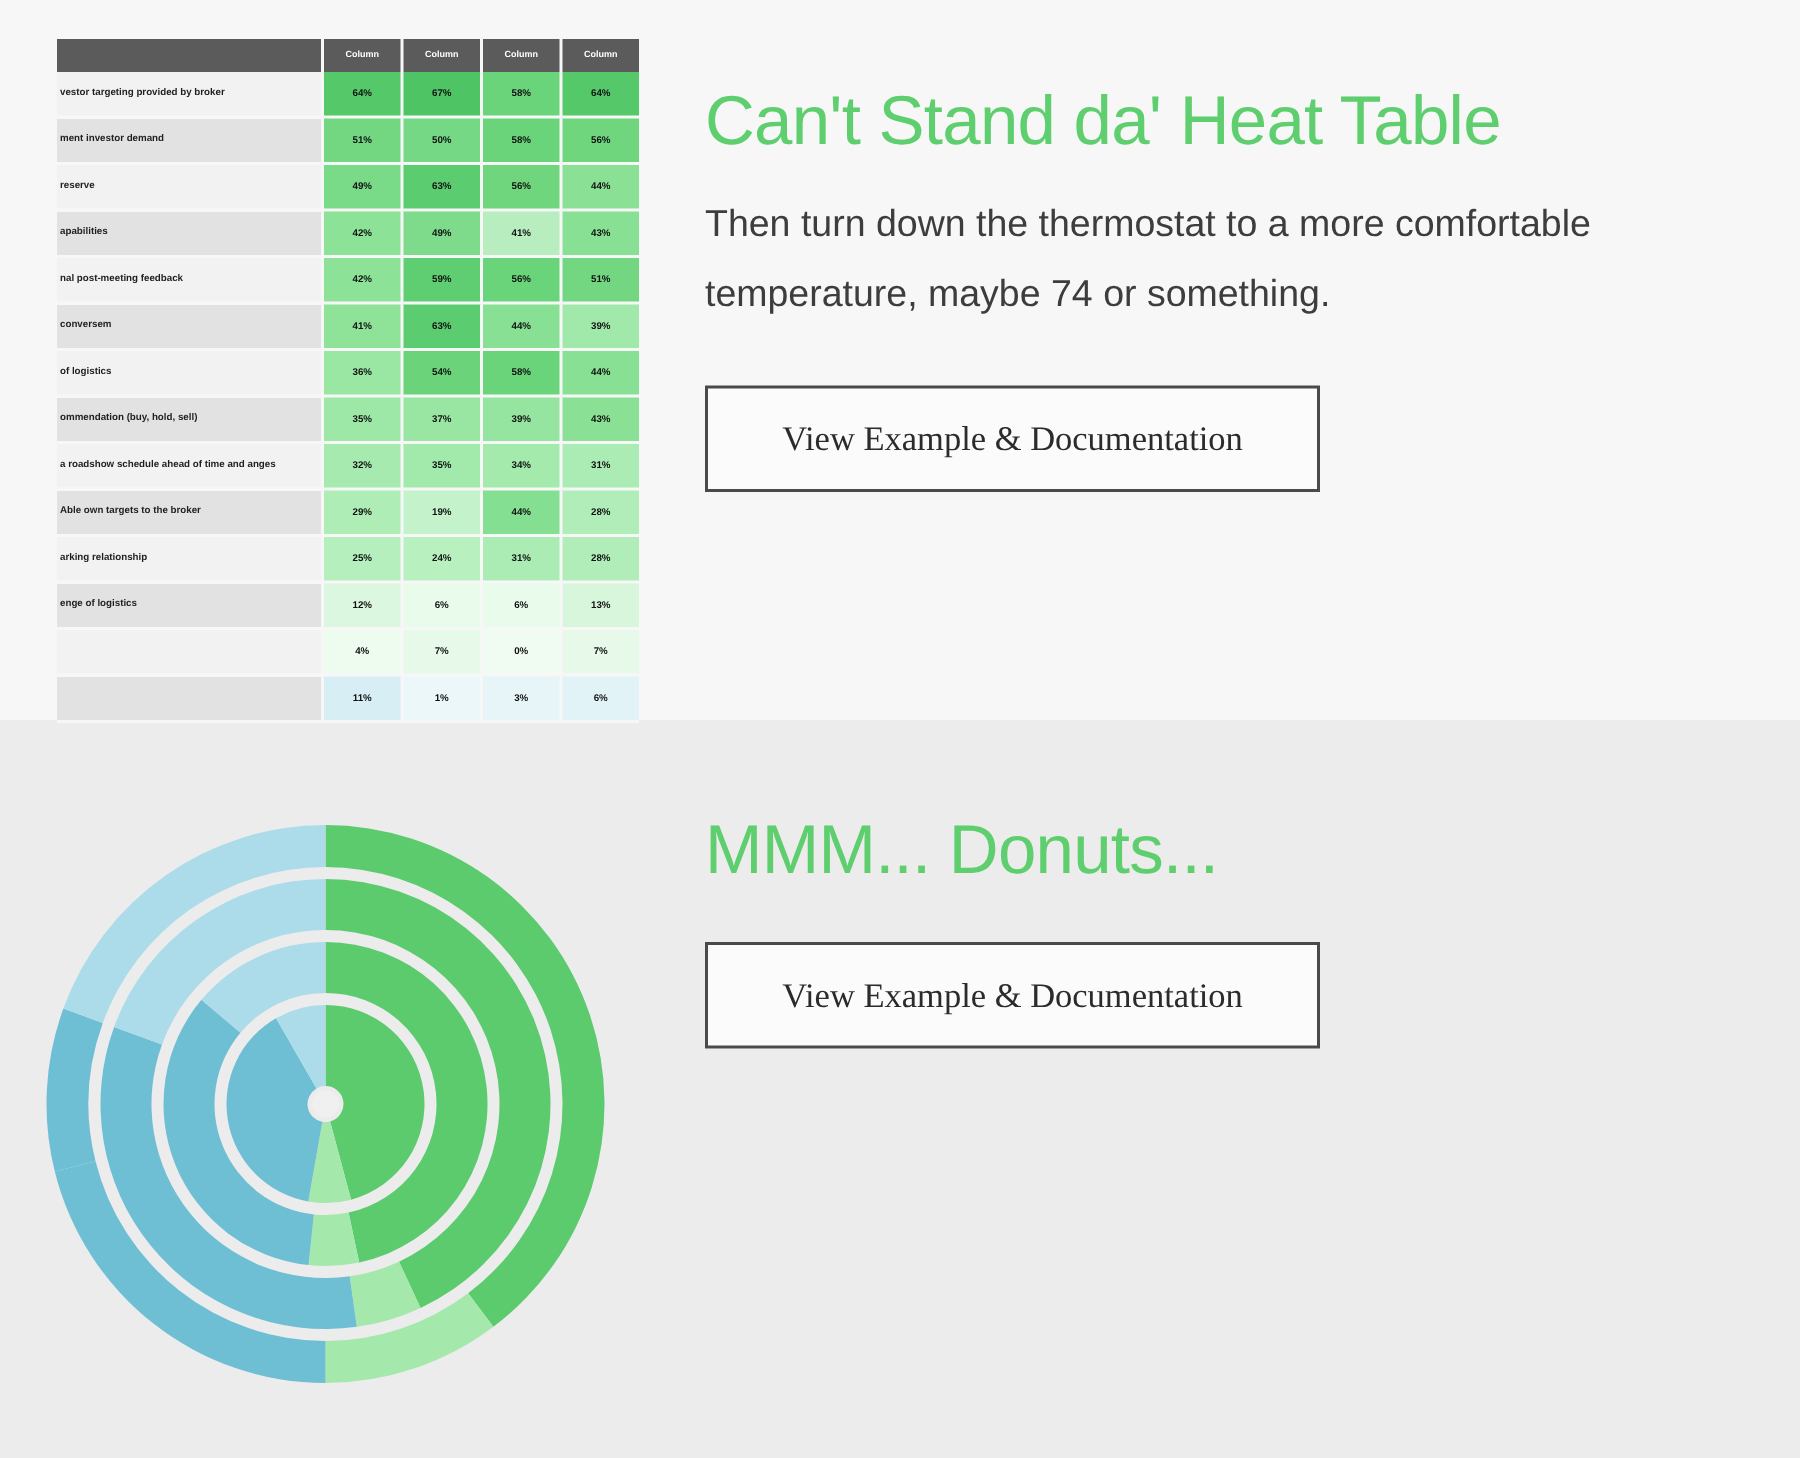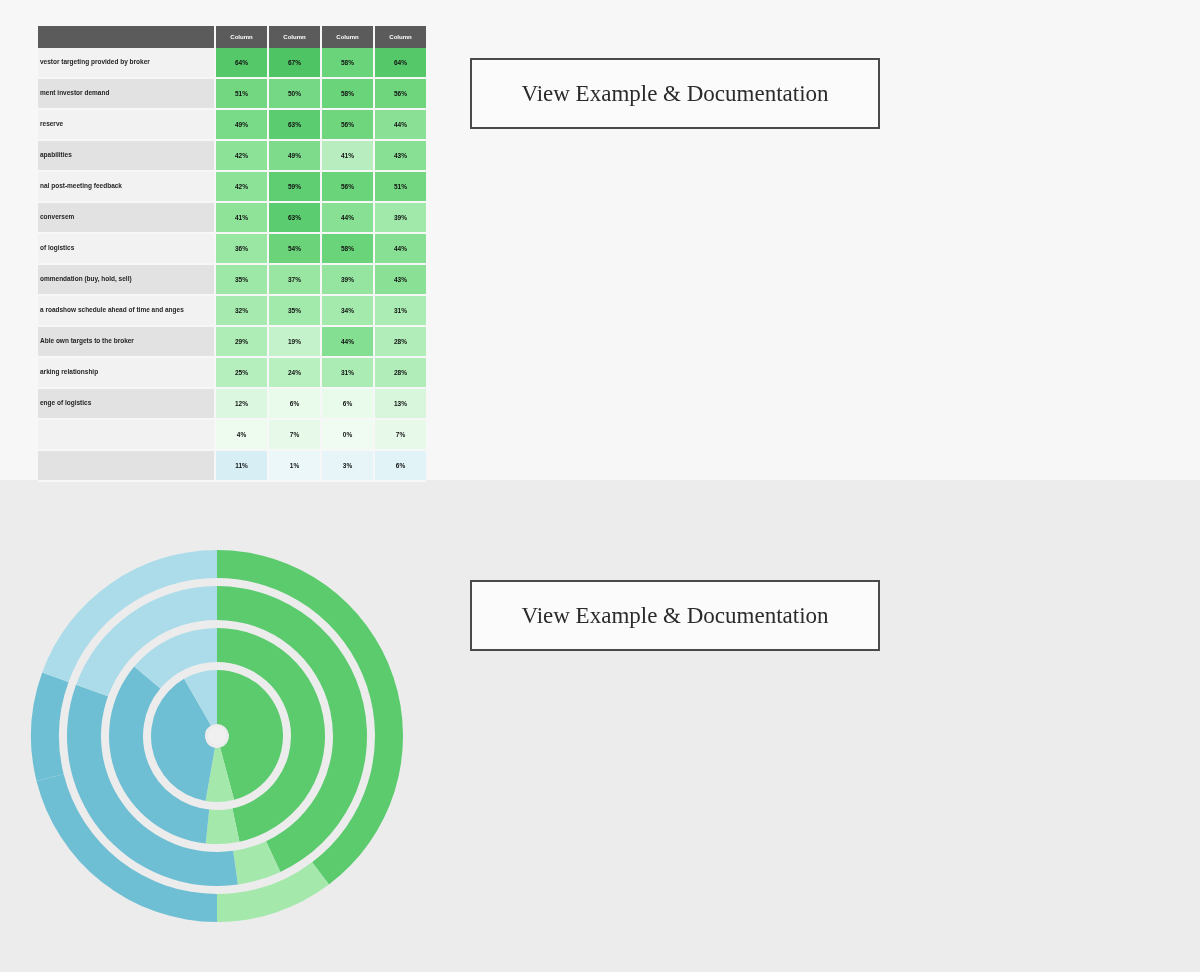--- a/index.html
+++ b/index.html
@@ -258,20 +258,22 @@
               <td class="cell" style="background: rgb(236, 247, 250);">1%</td>
               <td class="cell" style="background: rgb(231, 245, 249);">3%</td>
               <td class="cell" style="background: rgb(225, 243, 247);">6%</td>
             </tr>
           </tbody>
       </table>
     </div>
   </div>
 
   <div class="copy-col">
+    <h1 class="headline heat-headline">Can't Stand da' Heat Table</h1>
+    <p class="body-copy">Then turn down the thermostat to a more comfortable temperature, maybe 74 or something.</p>
     <button class="cta-button">View Example &amp; Documentation</button>
   </div>
 
 </div>
 
 <div class="section section-donut">
 
   <div class="viz-col">
     <div class="donut-wrap">
       <svg id="donut-svg" width="410" height="400" viewBox="0 0 410 400">
@@ -299,16 +301,17 @@
             <path d="M 212.08205697676635 259.7511045350785 A 66 66 0 0 1 183.5392202739826 260.99731169880573 L 192.91622186799682 207.8176930361465 A 12 12 0 0 0 198.10582854123024 207.59110991546882 Z" fill="#a5e8ac"></path>
             <path d="M 183.5392202739826 260.99731169880573 A 66 66 0 0 1 161.99999999999997 138.84232335022708 L 189 185.60769515458674 A 12 12 0 0 0 192.91622186799682 207.8176930361465 Z" fill="#6fbfd4"></path>
             <path d="M 161.99999999999997 138.84232335022708 A 66 66 0 0 1 195 130 L 195 184 A 12 12 0 0 0 189 185.60769515458674 Z" fill="#acdcea"></path>
           </g>
           <circle cx="195" cy="196" r="9" fill="#f0f0f0"></circle>
         </svg>
     </div>
   </div>
 
   <div class="copy-col" style="padding-top:62px;">
+    <h1 class="headline donut-headline">MMM... Donuts...</h1>
     <button class="cta-button">View Example &amp; Documentation</button>
   </div>
 
 </div>
 
 </body></html>

